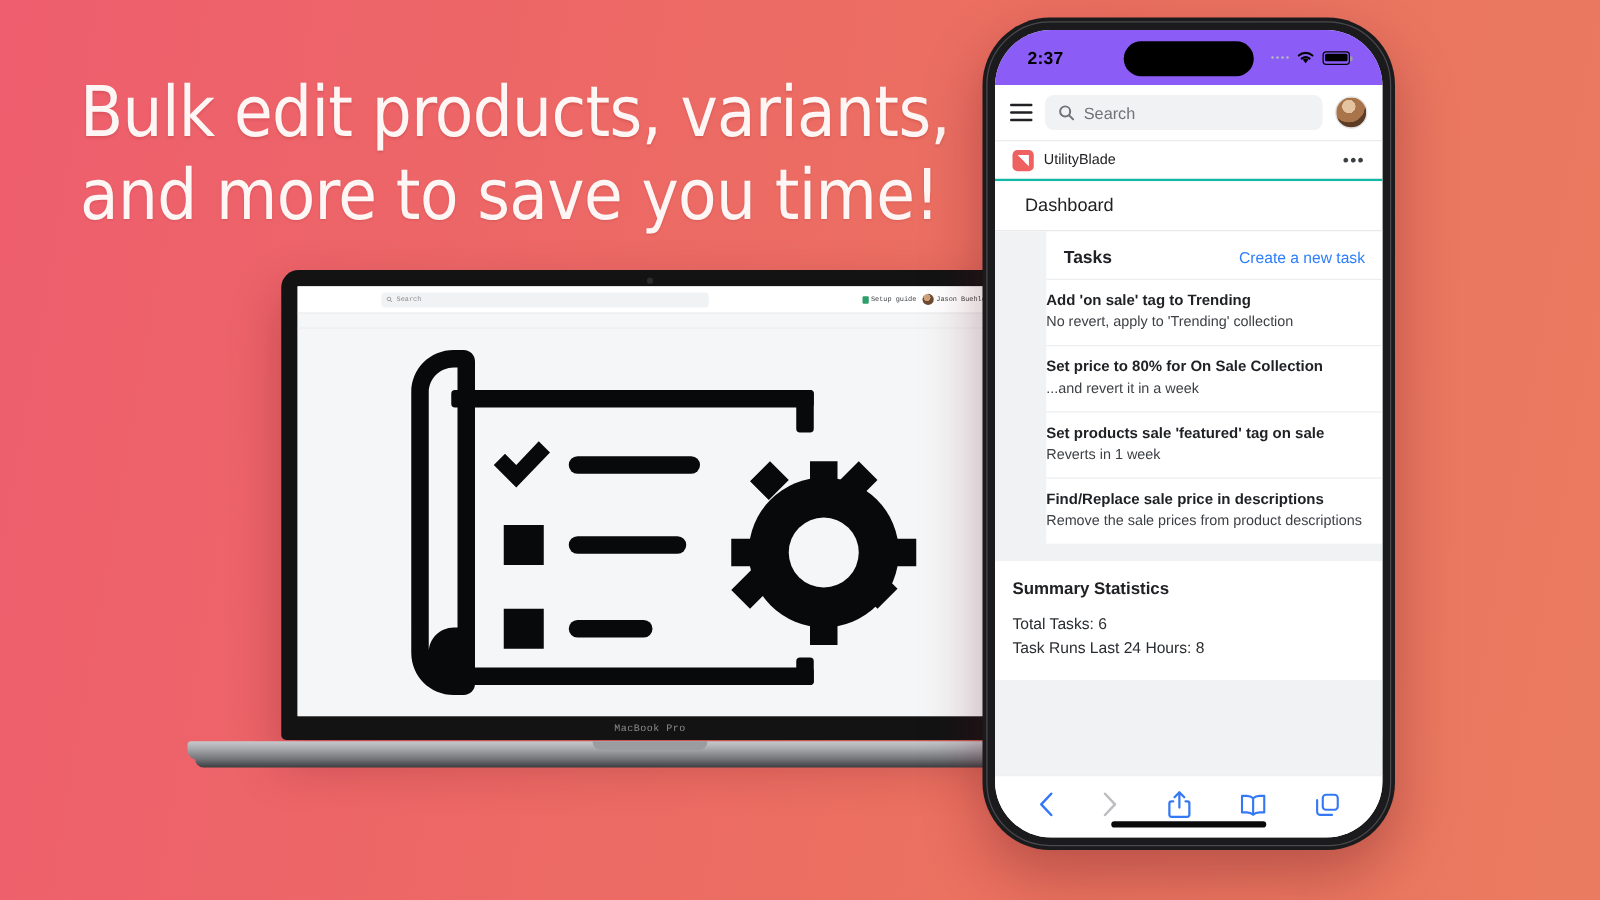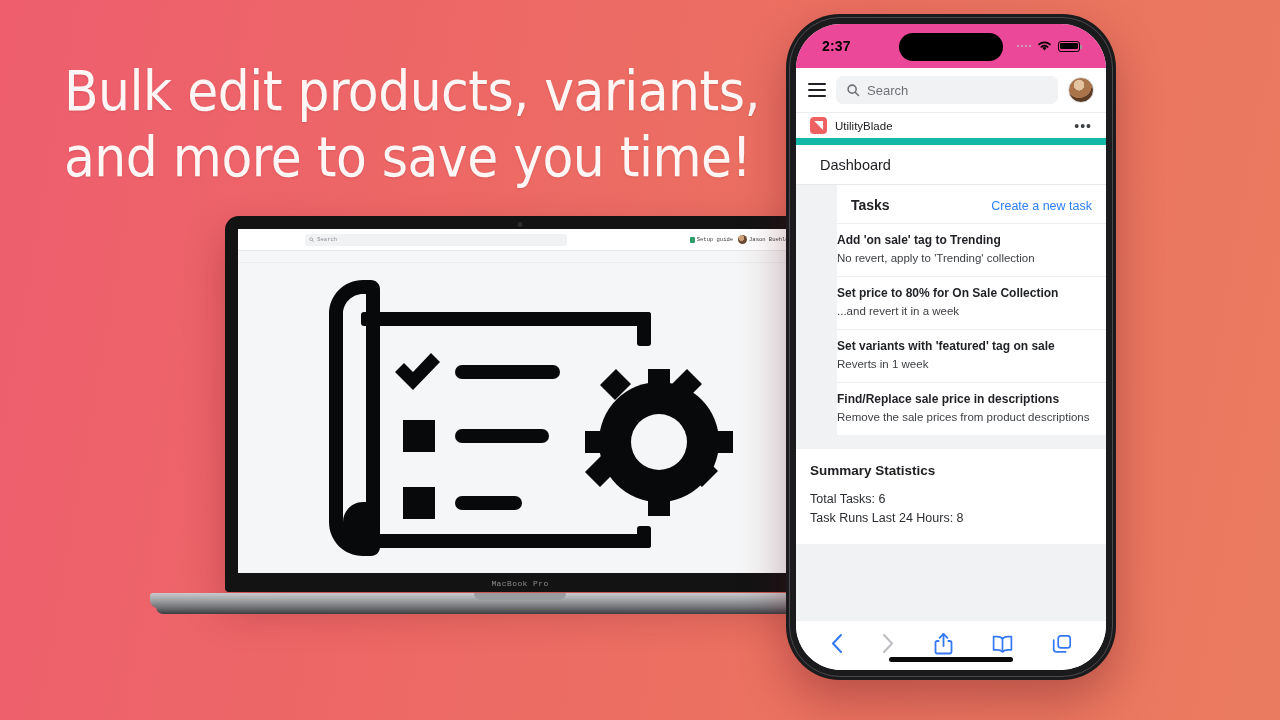--- a/index.html
+++ b/index.html
@@ -105,21 +105,21 @@
   }
   .phone-screen {
     width: 100%; height: 100%; background: #fff;
     border-radius: 45px; overflow: hidden;
     display: flex; flex-direction: column; position: relative;
   }
 
   .statusbar {
     height: 44px; flex: 0 0 auto; position: relative;
     display: flex; align-items: center; justify-content: space-between;
-    padding: 0 26px; background: #ec4899;
+    padding: 0 26px; background: #8b5cf6;
   }
   .sb-time { font-size: 14px; font-weight: 700; color: #000; letter-spacing: .2px; }
   .island {
     position: absolute; left: 50%; top: 9px; transform: translateX(-50%);
     width: 104px; height: 28px; background: #000; border-radius: 16px;
   }
   .sb-right { display: flex; align-items: center; gap: 5px; }
   .sig { display: flex; gap: 1.5px; align-items: flex-end; }
   .sig i { width: 2.5px; height: 2.5px; border-radius: 50%; background: #b9babd; display:block; }
   .bat { width: 22px; height: 11px; border: 1.2px solid #000; border-radius: 3px; position: relative; }
@@ -138,21 +138,21 @@
   }
   .addr-txt { font-size: 13px; color: #6f7276; }
   .ph-ava {
     width: 26px; height: 26px; border-radius: 50%; flex: 0 0 auto;
     background: radial-gradient(circle at 42% 30%, #e4c3a1 0 24%, #a9744a 25% 58%, #5d3c25 59% 100%);
     border: 1px solid #e2e2e4;
   }
 
   .app-row {
     height: 33px; flex: 0 0 auto; display: flex; align-items: center; gap: 8px;
-    padding: 0 14px; border-top: 1px solid #ebecee; border-bottom: 7px solid #14b8a6;
+    padding: 0 14px; border-top: 1px solid #ebecee; border-bottom: 2px solid #14b8a6;
     background: #fff;
   }
   .app-icon {
     width: 17px; height: 17px; border-radius: 4px; background: #ef6161;
     display: flex; align-items: center; justify-content: center; flex: 0 0 auto;
   }
   .app-name { font-size: 11.5px; color: #202124; }
   .dots { margin-left: auto; color: #3c4043; font-size: 14px; letter-spacing: 1px; line-height: 8px; }
 
   .page-head {
@@ -336,21 +336,21 @@
 
         <div class="task">
           <div class="task-title">Add 'on sale' tag to Trending</div>
           <div class="task-sub">No revert, apply to 'Trending' collection</div>
         </div>
         <div class="task">
           <div class="task-title">Set price to 80% for On Sale Collection</div>
           <div class="task-sub">...and revert it in a week</div>
         </div>
         <div class="task">
-          <div class="task-title">Set variants with 'featured' tag on sale</div>
+          <div class="task-title">Set products sale 'featured' tag on sale</div>
           <div class="task-sub">Reverts in 1 week</div>
         </div>
         <div class="task">
           <div class="task-title">Find/Replace sale price in descriptions</div>
           <div class="task-sub">Remove the sale prices from product descriptions</div>
         </div>
       </div>
 
       <div class="gap"></div>
 

